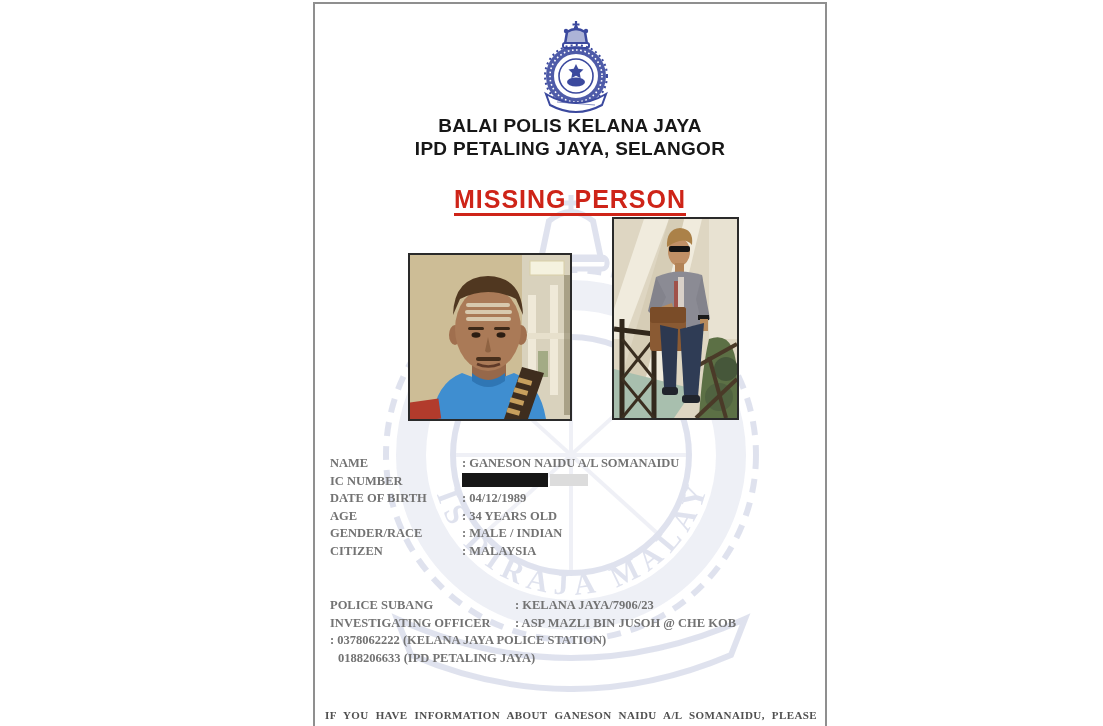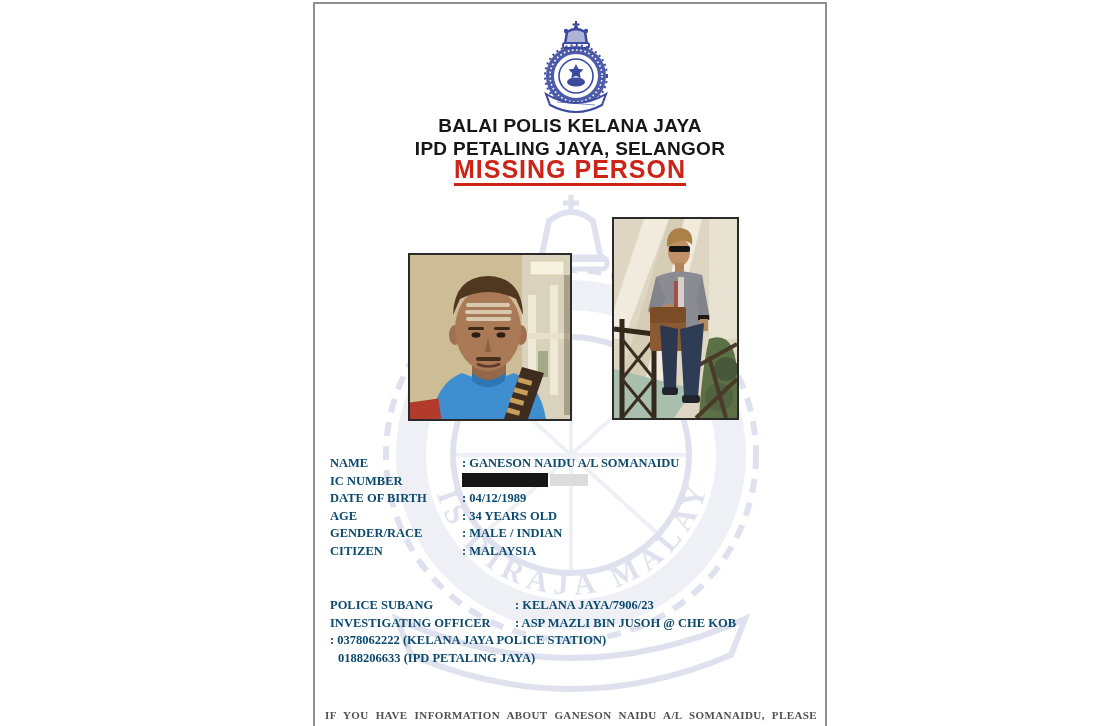--- a/index.html
+++ b/index.html
@@ -17,41 +17,41 @@
     opacity:0.30;pointer-events:none;
   }
   .crest{position:absolute;left:214px;top:14px;width:94px;height:96px;}
   .crest svg{width:100%;height:100%;}
   .h1,.h2{
     position:absolute;left:0;width:100%;text-align:center;
     font-weight:bold;color:#171717;font-size:19px;letter-spacing:0.3px;
   }
   .h1{top:111px;}
   .h2{top:134px;}
-  .mp-wrap{position:absolute;top:152px;left:0;width:100%;text-align:center;}
+  .mp-wrap{position:absolute;top:182px;left:0;width:100%;text-align:center;}
   .mp{
     display:inline-block;font-size:25px;font-weight:bold;color:#ce2418;
     letter-spacing:1px;line-height:27px;border-bottom:3px solid #ce2418;
   }
   .photo{
     position:absolute;box-sizing:border-box;border:2px solid #2a2a2a;
     background:#cfc8b4;
   }
   .photo svg{width:100%;height:100%;display:block;}
   .photo-left{left:93px;top:249px;width:164px;height:168px;}
   .photo-right{left:297px;top:213px;width:127px;height:203px;}
   .dh-wrap{position:absolute;top:425px;left:0;width:100%;text-align:center;}
   .dh{
     display:inline-block;font-size:15.5px;font-weight:bold;color:#171717;
     letter-spacing:0.8px;border-bottom:2px solid #1d1d1d;
   }
   .details{
     position:absolute;left:15px;width:488px;
     font-family:"Liberation Serif", serif;font-weight:bold;
-    font-size:12.5px;line-height:17.6px;color:#0c4a6e;
+    font-size:12.5px;line-height:17.6px;color:#737373;
   }
   .g1{top:451px;}
   .g2{top:593px;}
   .row{display:flex;}
   .g1 .lbl{width:132px;flex:none;}
   .g2 .lbl{width:185px;flex:none;}
   .val{flex:1;max-width:352px;}
   .g2 .val{max-width:306px;}
   .nowrap{white-space:nowrap;}
   .val-line2{display:block;margin-left:8px;white-space:nowrap;}

